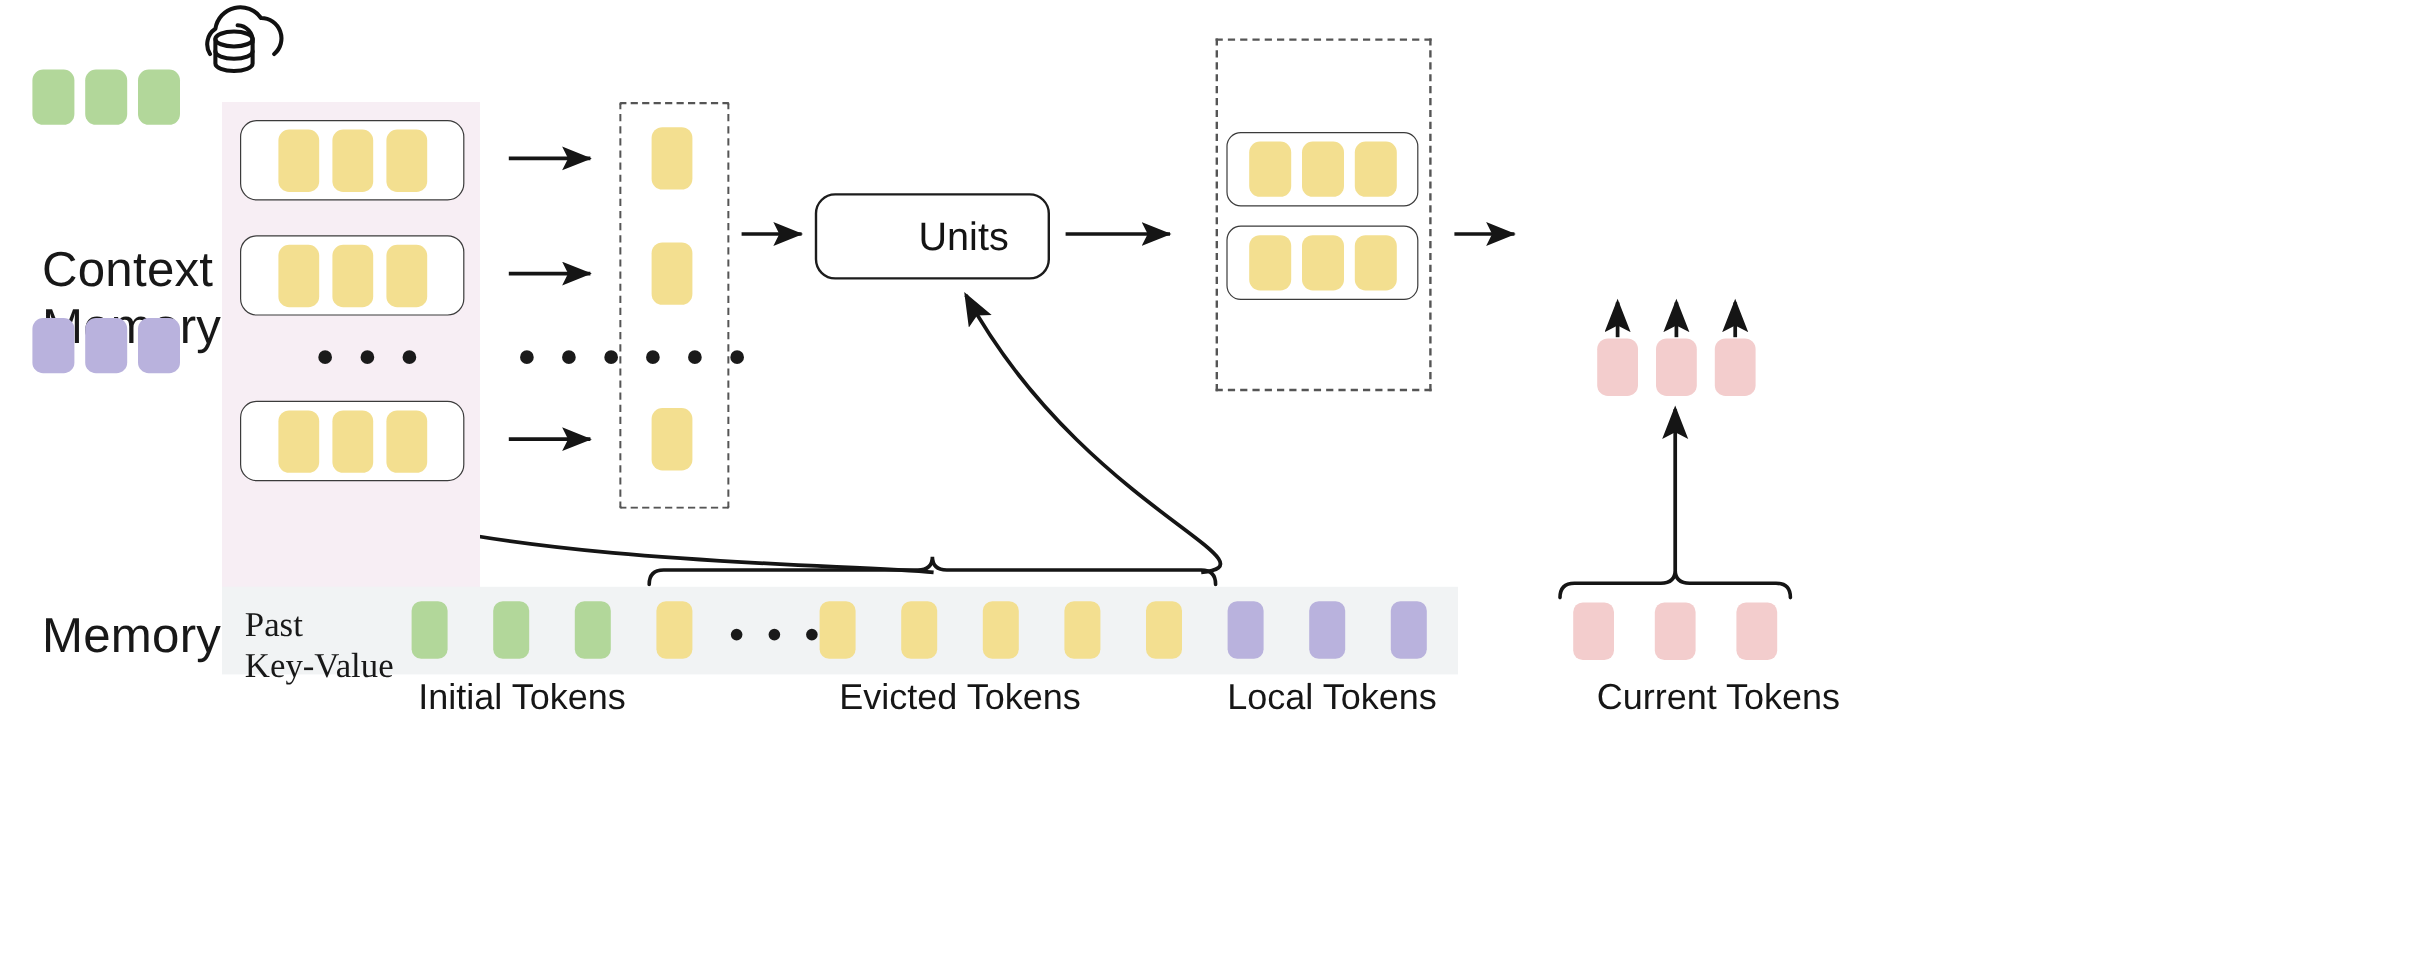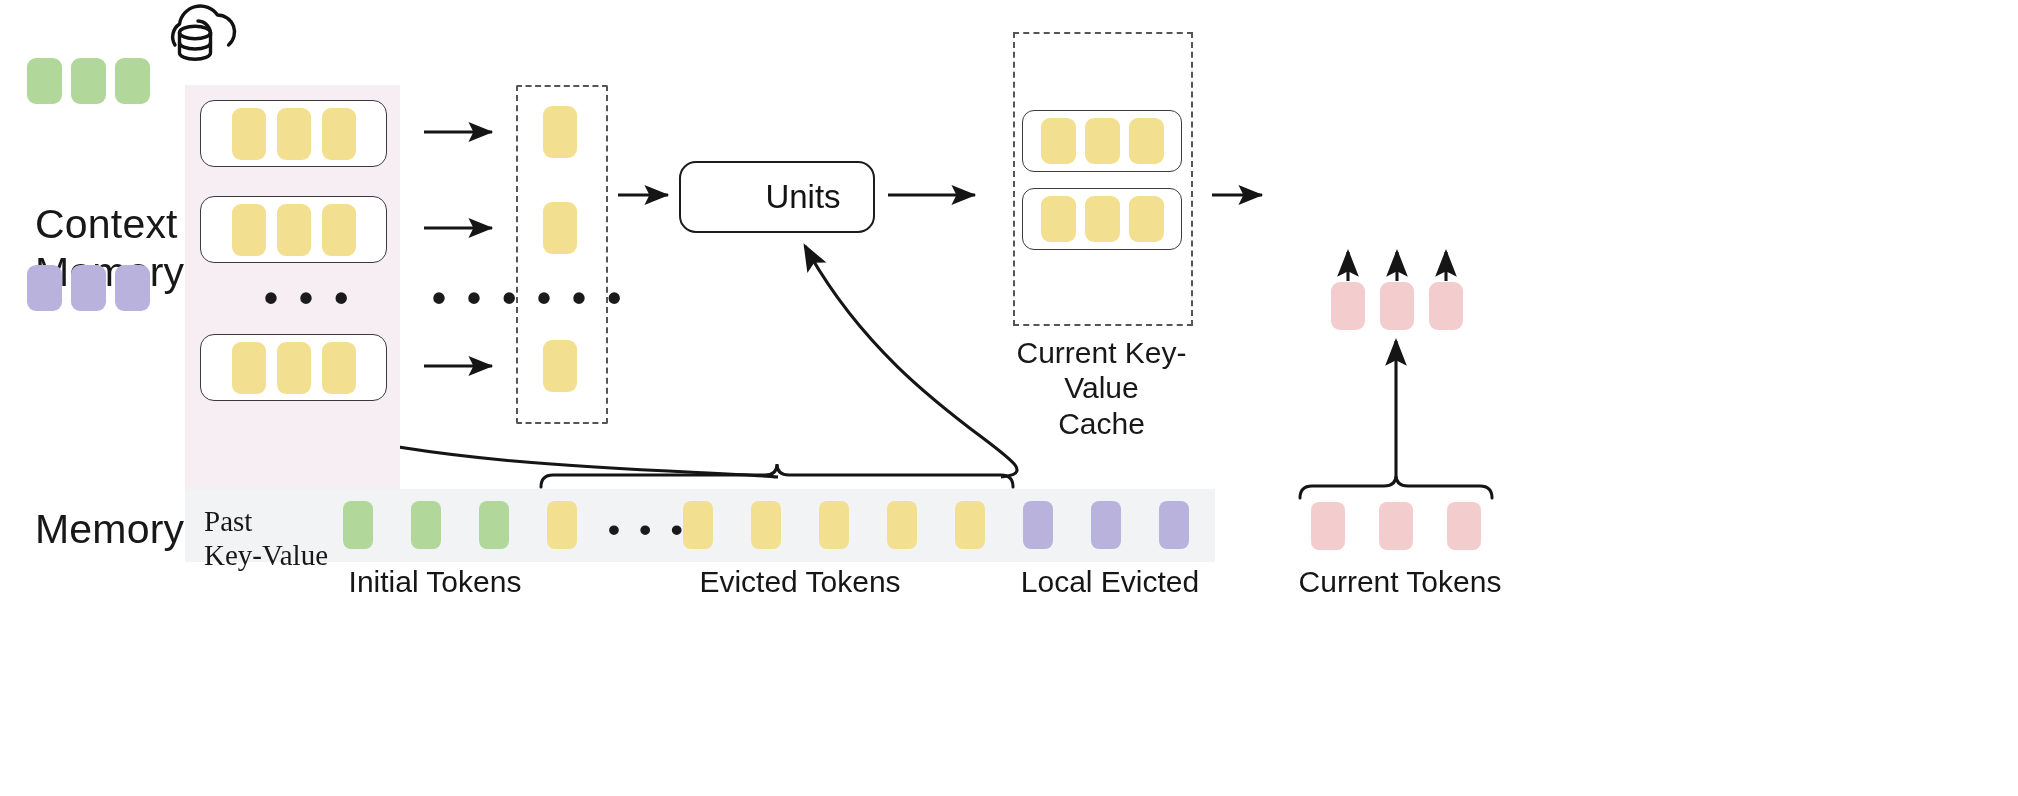--- a/index.html
+++ b/index.html
@@ -183,22 +183,20 @@
     <div class="tok tok-y kv-tok"></div>
     <div class="tok tok-y kv-tok"></div>
   </div>
 
   <div class="kv-row" style="top:265px;">
     <div class="tok tok-p kv-tok"></div>
     <div class="tok tok-p kv-tok"></div>
     <div class="tok tok-p kv-tok"></div>
   </div>
 
-  <div class="lbl" id="kv-title" style="white-space: pre-line;">Current Key-Value
-Cache</div>
 
   <div class="abs tok tok-r" style="left:1331px;top:282px;width:34px;height:48px;"></div>
   <div class="abs tok tok-r" style="left:1380px;top:282px;width:34px;height:48px;"></div>
   <div class="abs tok tok-r" style="left:1429px;top:282px;width:34px;height:48px;"></div>
 
   <div class="abs" id="inputs-strip"></div>
   <div class="lbl" id="pkv-label" style="white-space: pre-line;">Past
 Key-Value</div>
 
   <div class="inp-tok tok-g" style="left:343px;"></div>
@@ -216,16 +214,16 @@
   <div class="inp-tok tok-p" style="left:1023px;"></div>
   <div class="inp-tok tok-p" style="left:1091px;"></div>
   <div class="inp-tok tok-p" style="left:1159px;"></div>
 
   <div class="cur-tok" style="left:1311px;"></div>
   <div class="cur-tok" style="left:1379px;"></div>
   <div class="cur-tok" style="left:1447px;"></div>
 
   <div class="caption" style="left:680px;top:565px;width:240px;">Evicted Tokens</div>
   <div class="caption" style="left:325px;top:565px;width:220px;">Initial Tokens</div>
-  <div class="caption" style="left:1005px;top:565px;width:210px;">Local Evicted</div>
-  <div class="caption" style="left:1285px;top:565px;width:230px;">Current Tokens</div>
+  <div class="caption" style="left:1005px;top:565px;width:210px;">Local Tokens</div>
+  <div class="caption" style="left:1317px;top:565px;width:230px;">Current Tokens</div>
 
 </div>
 
 </body></html>

